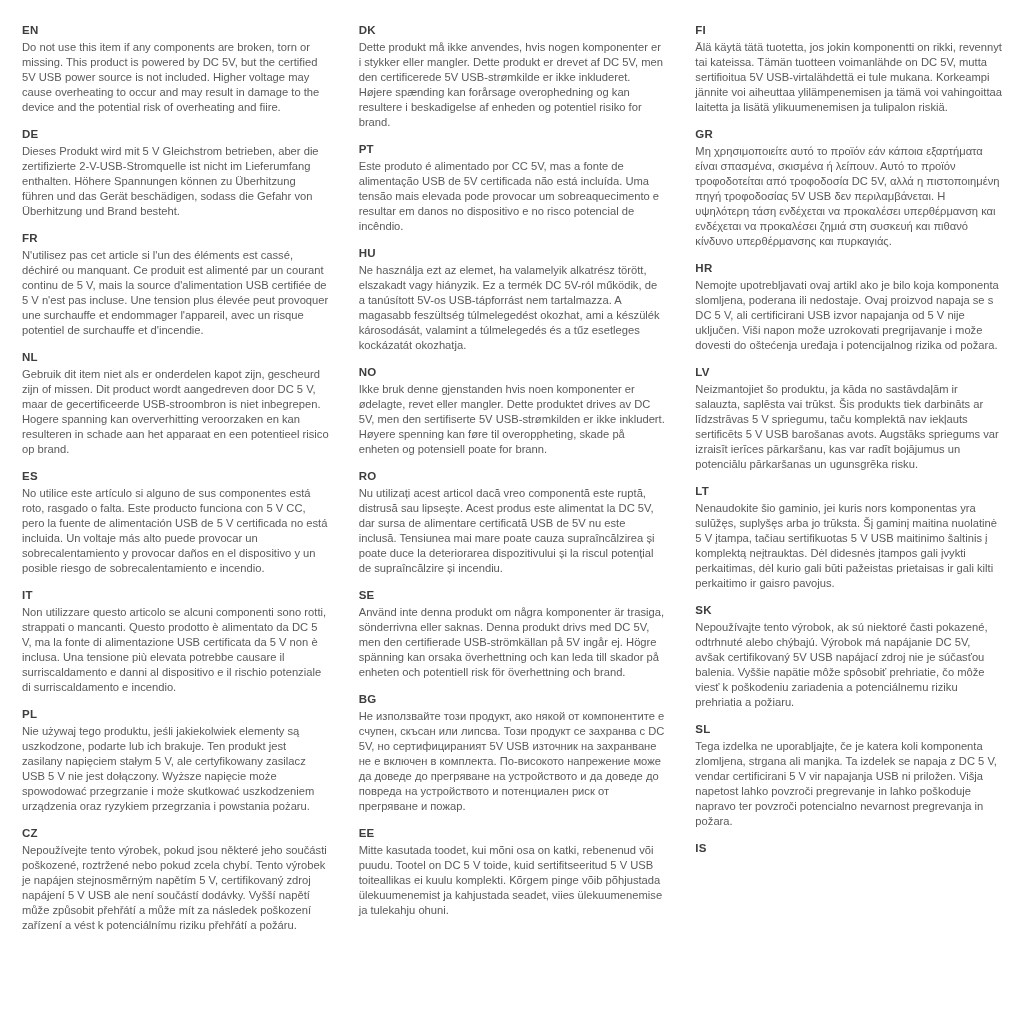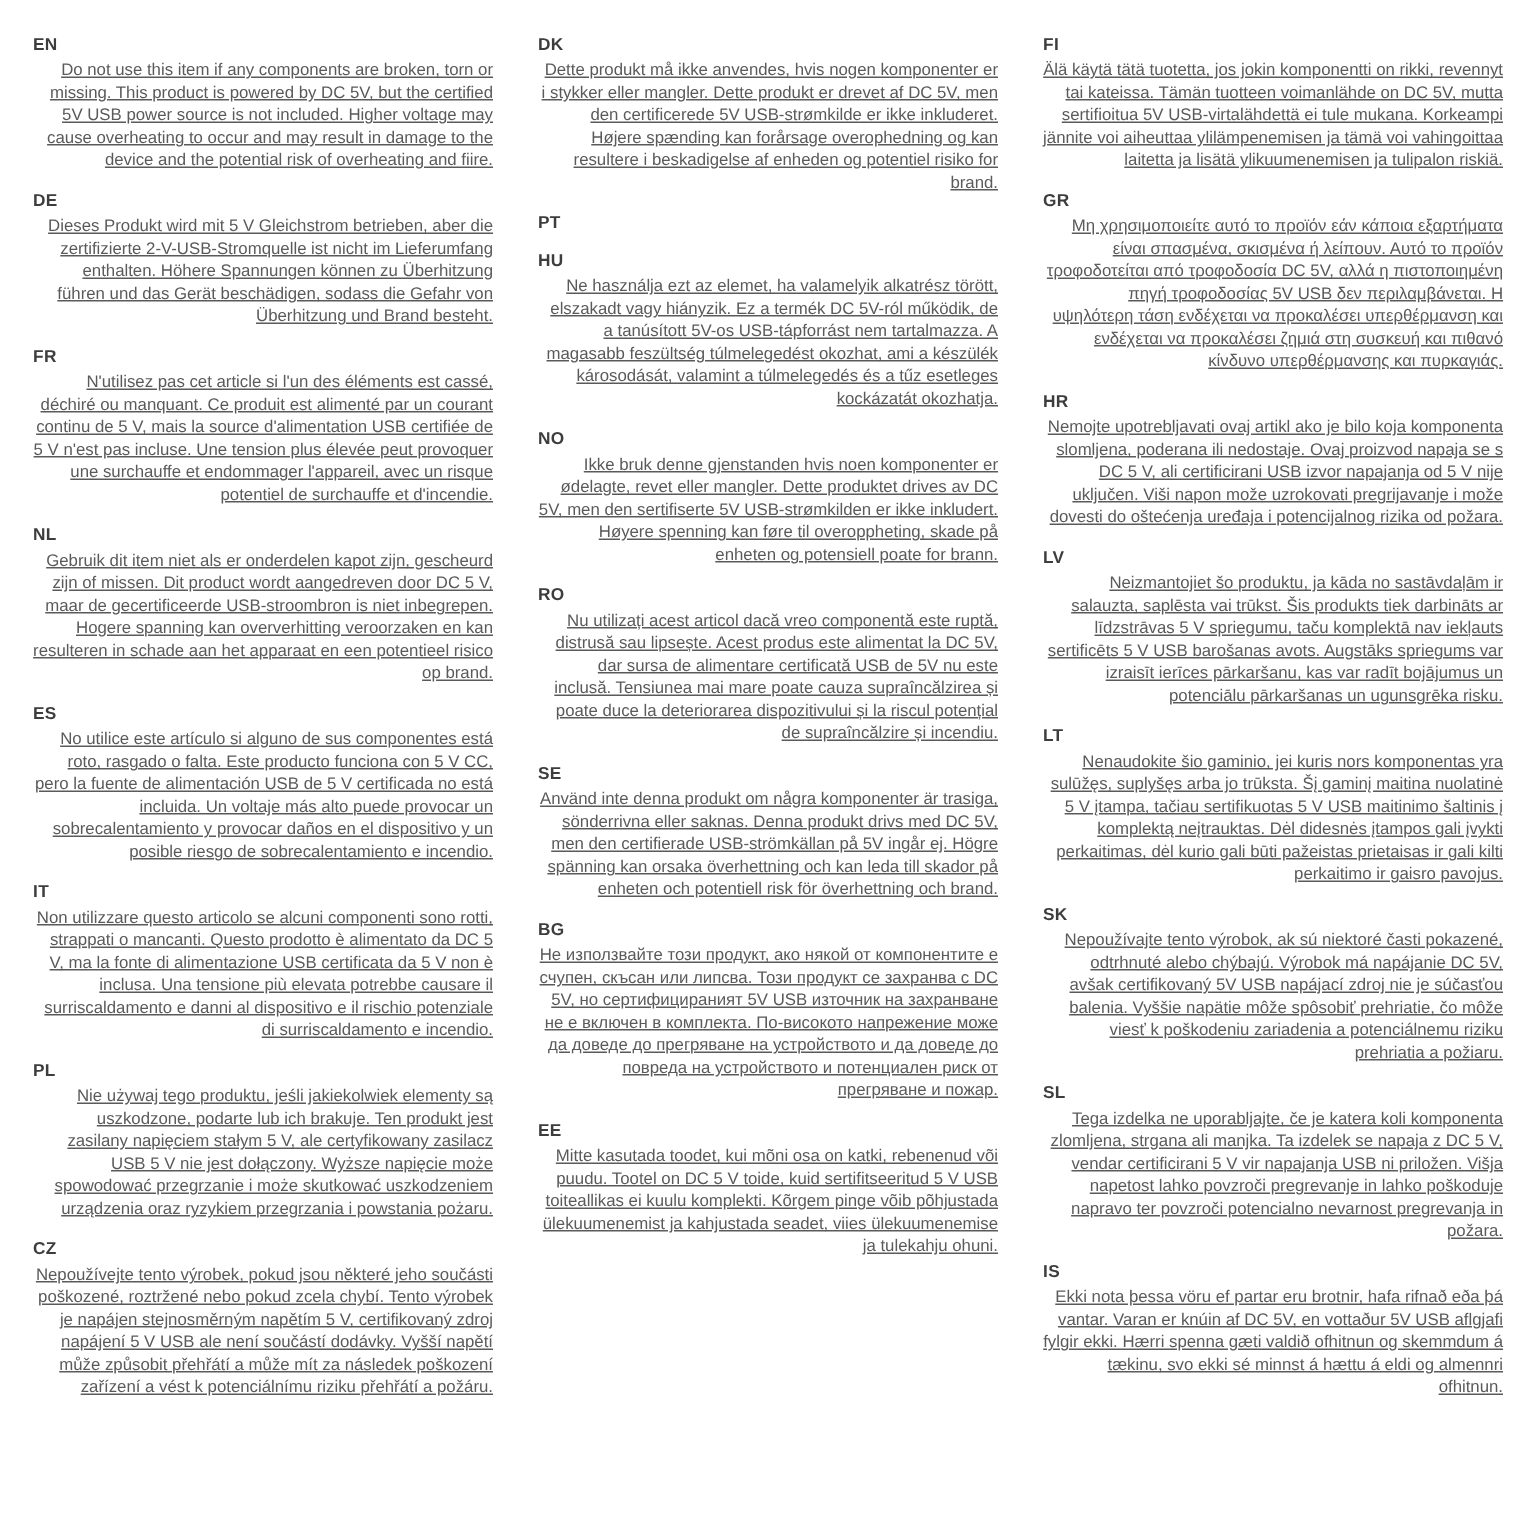--- a/index.html
+++ b/index.html
@@ -30,22 +30,21 @@
     font-size: 11.5px;
     color: #3d3d3d;
     margin: 0 0 4px 0;
     letter-spacing: 0.02em;
   }
   .lang-text {
     margin: 0;
     font-size: 11.2px;
     line-height: 15px;
     color: #5a5a5a;
-    text-align: right;
-    text-decoration: underline;
+    text-align: left;
   }
 </style>
 </head>
 <body>
 
 <div class="page">
   <div class="col">
       <div class="section">
         <div class="lang-code">EN</div>
         <p class="lang-text">Do not use this item if any components are broken, torn or missing. This product is powered by DC 5V, but the certified 5V USB power source is not included. Higher voltage may cause overheating to occur and may result in damage to the device and the potential risk of overheating and fiire.</p>
@@ -79,20 +78,21 @@
         <p class="lang-text">Nepoužívejte tento výrobek, pokud jsou některé jeho součásti poškozené, roztržené nebo pokud zcela chybí. Tento výrobek je napájen stejnosměrným napětím 5 V, certifikovaný zdroj napájení 5 V USB ale není součástí dodávky. Vyšší napětí může způsobit přehřátí a může mít za následek poškození zařízení a vést k potenciálnímu riziku přehřátí a požáru.</p>
       </div>
     </div>
   <div class="col">
       <div class="section">
         <div class="lang-code">DK</div>
         <p class="lang-text">Dette produkt må ikke anvendes, hvis nogen komponenter er i stykker eller mangler. Dette produkt er drevet af DC 5V, men den certificerede 5V USB-strømkilde er ikke inkluderet. Højere spænding kan forårsage overophedning og kan resultere i beskadigelse af enheden og potentiel risiko for brand.</p>
       </div>
       <div class="section">
         <div class="lang-code">PT</div>
+        <p class="lang-text">Este produto é alimentado por CC 5V, mas a fonte de alimentação USB de 5V certificada não está incluída. Uma tensão mais elevada pode provocar um sobreaquecimento e resultar em danos no dispositivo e no risco potencial de incêndio.</p>
       </div>
       <div class="section">
         <div class="lang-code">HU</div>
         <p class="lang-text">Ne használja ezt az elemet, ha valamelyik alkatrész törött, elszakadt vagy hiányzik. Ez a termék DC 5V-ról működik, de a tanúsított 5V-os USB-tápforrást nem tartalmazza. A magasabb feszültség túlmelegedést okozhat, ami a készülék károsodását, valamint a túlmelegedés és a tűz esetleges kockázatát okozhatja.</p>
       </div>
       <div class="section">
         <div class="lang-code">NO</div>
         <p class="lang-text">Ikke bruk denne gjenstanden hvis noen komponenter er ødelagte, revet eller mangler. Dette produktet drives av DC 5V, men den sertifiserte 5V USB-strømkilden er ikke inkludert. Høyere spenning kan føre til overoppheting, skade på enheten og potensiell poate for brann.</p>
       </div>
       <div class="section">
@@ -136,16 +136,15 @@
       <div class="section">
         <div class="lang-code">SK</div>
         <p class="lang-text">Nepoužívajte tento výrobok, ak sú niektoré časti pokazené, odtrhnuté alebo chýbajú. Výrobok má napájanie DC 5V, avšak certifikovaný 5V USB napájací zdroj nie je súčasťou balenia. Vyššie napätie môže spôsobiť prehriatie, čo môže viesť k poškodeniu zariadenia a potenciálnemu riziku prehriatia a požiaru.</p>
       </div>
       <div class="section">
         <div class="lang-code">SL</div>
         <p class="lang-text">Tega izdelka ne uporabljajte, če je katera koli komponenta zlomljena, strgana ali manjka. Ta izdelek se napaja z DC 5 V, vendar certificirani 5 V vir napajanja USB ni priložen. Višja napetost lahko povzroči pregrevanje in lahko poškoduje napravo ter povzroči potencialno nevarnost pregrevanja in požara.</p>
       </div>
       <div class="section">
         <div class="lang-code">IS</div>
-        <p class="lang-text">Ekki nota þessa vöru ef partar eru brotnir, hafa rifnað eða þá vantar. Varan er knúin af DC 5V, en vottaður 5V USB aflgjafi fylgir ekki. Hærri spenna gæti valdið ofhitnun og skemmdum á tækinu, svo ekki sé minnst á hættu á eldi og almennri ofhitnun.</p>
       </div>
     </div>
 </div>
 
 </body></html>

